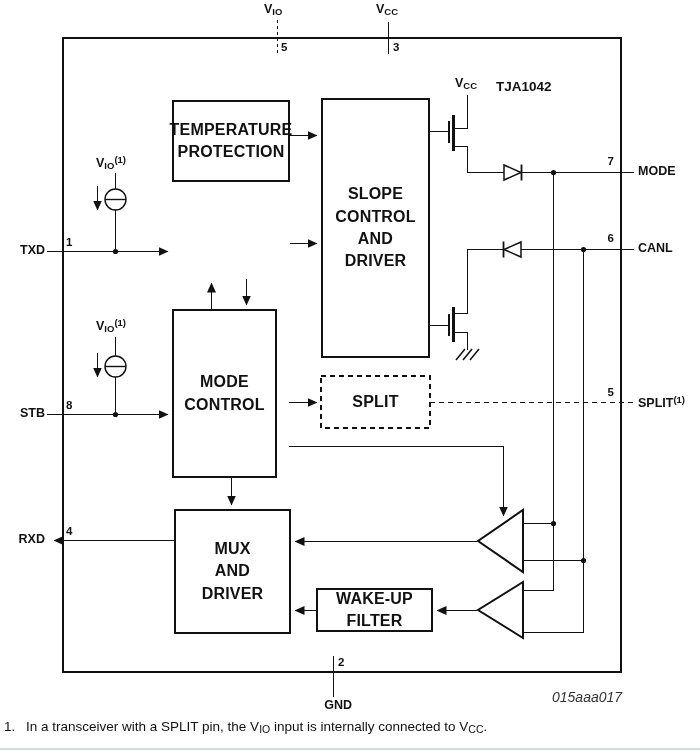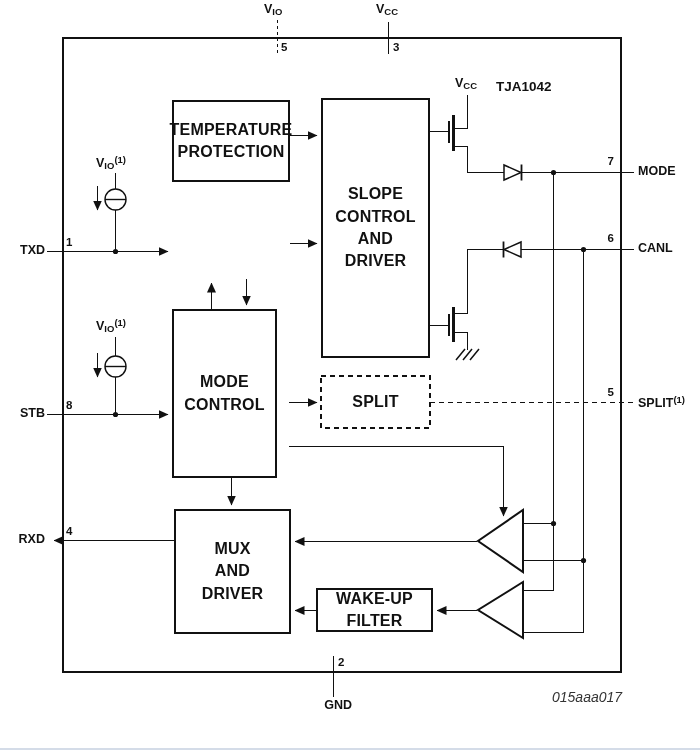--- a/index.html
+++ b/index.html
@@ -162,15 +162,18 @@
   <div class="lbl" style="left:638px;top:165px">MODE</div>
   <div class="pin-num ra" style="left:594px;top:155px;width:20px">7</div>
   <div class="lbl" style="left:638px;top:242px">CANL</div>
   <div class="pin-num ra" style="left:594px;top:232px;width:20px">6</div>
   <div class="lbl" style="left:638px;top:395px"><span>SPLIT</span><span class="sp">(1)</span></div>
   <div class="pin-num ra" style="left:594px;top:386px;width:20px">5</div>
 
   <div class="lbl" style="left:315px;top:699px;width:37px;text-align:right">GND</div>
   <div class="pin-num" style="left:338px;top:656px">2</div>
 
+  <div class="footnote">
+    <span class="idx">1.</span><span>In a transceiver with a SPLIT pin, the V</span><span class="fn-sub">IO</span><span> input is internally connected to V</span><span class="fn-sub">CC</span><span>.</span>
+  </div>
 
   <div class="bottom-rule"></div>
 </div>
 
 </body></html>

